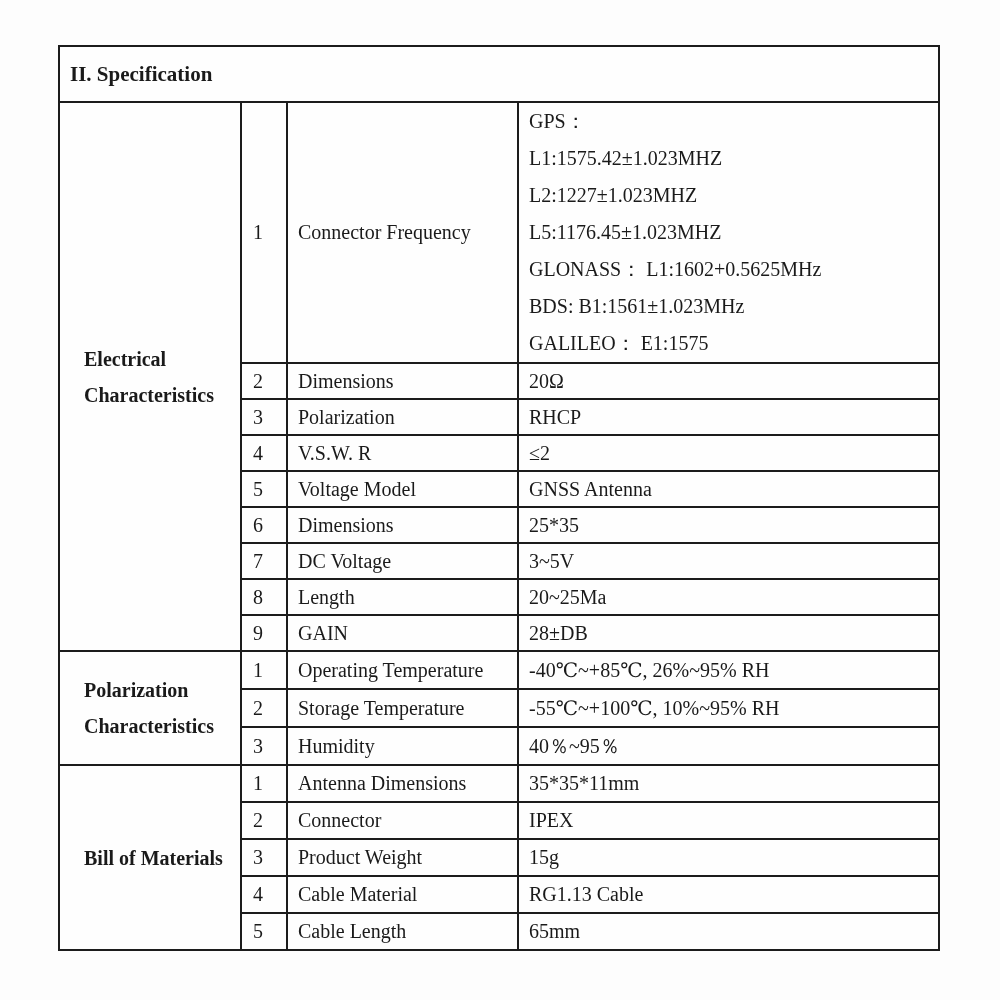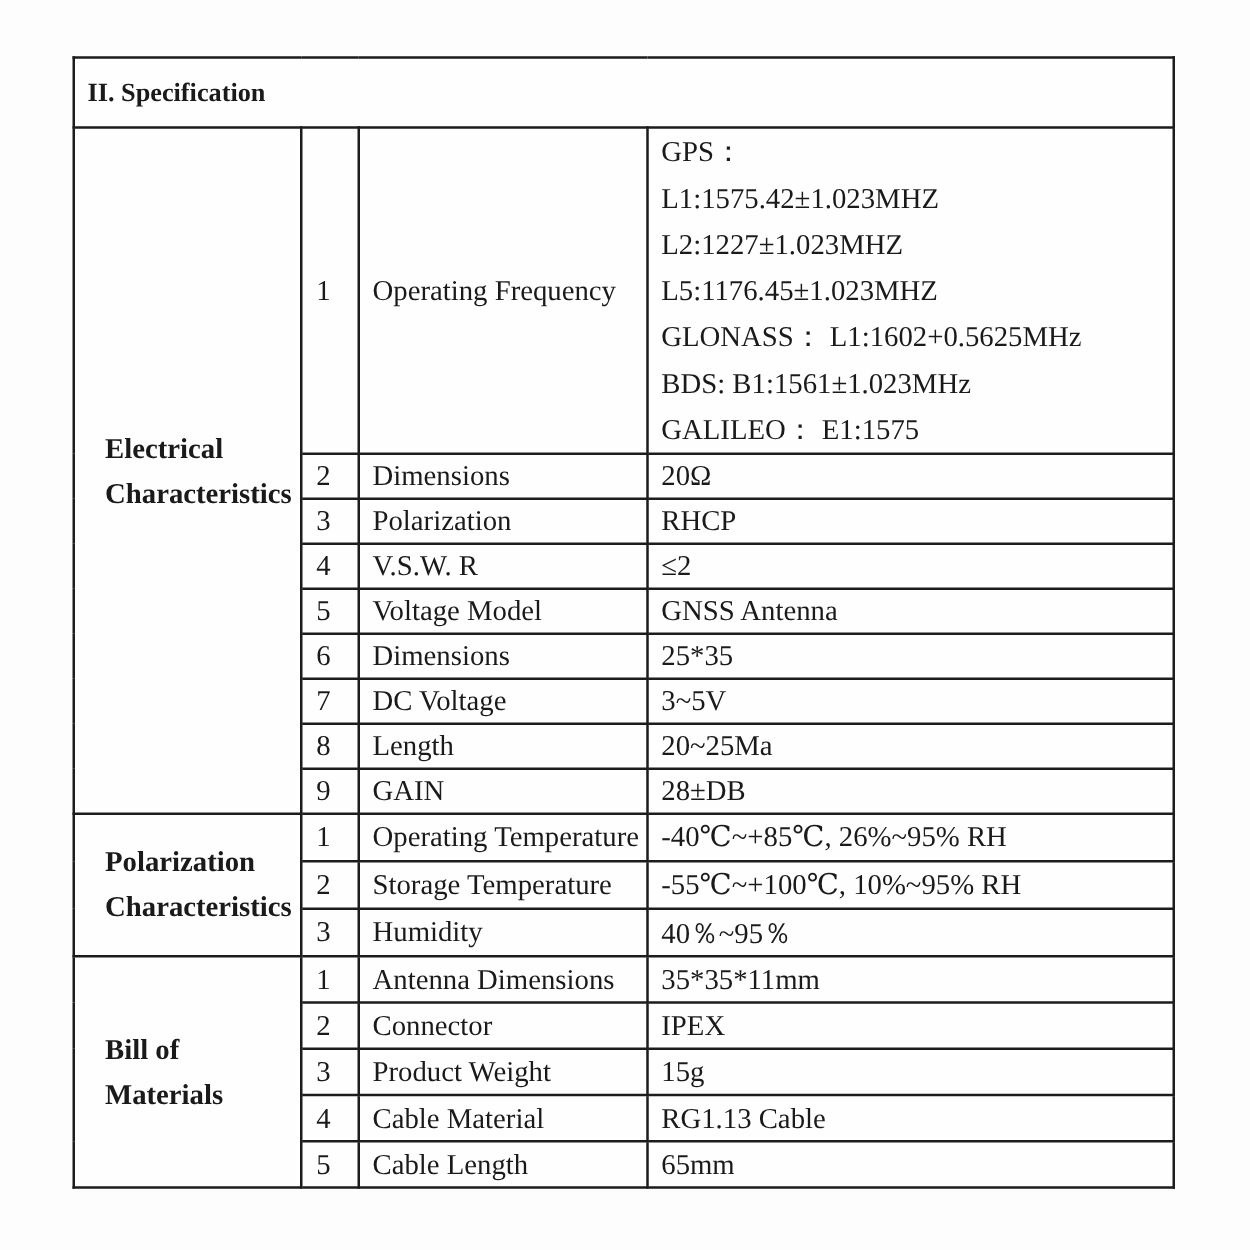--- a/index.html
+++ b/index.html
@@ -17,21 +17,21 @@
   .spec-table {
     position: absolute;
     left: 58px;
     top: 45px;
     width: 880px;
     border-collapse: collapse;
     table-layout: fixed;
   }
   .spec-table td {
     border: 2px solid #1c1c1c;
-    font-size: 23px;
+    font-size: 20px;
     vertical-align: middle;
     padding: 0 4px 0 10px;
     overflow: hidden;
     background: #fefefe;
   }
   td.title-cell {
     height: 54px;
     font-weight: bold;
     font-size: 21px;
     padding-left: 10px;
@@ -70,21 +70,21 @@
   </colgroup>
 
   <tbody>
       <tr>
     <td colspan="4" class="title-cell">II. Specification</td>
   </tr>
 
   <tr>
     <td rowspan="9" class="section-cell">Electrical Characteristics</td>
     <td class="no-cell">1</td>
-    <td class="param-cell">Operating Frequency</td>
+    <td class="param-cell">Connector Frequency</td>
     <td class="value-cell freq-cell">GPS：
 L1:1575.42±1.023MHZ
 L2:1227±1.023MHZ
 L5:1176.45±1.023MHZ
 GLONASS： L1:1602+0.5625MHz
 BDS: B1:1561±1.023MHz
 GALILEO： E1:1575</td>
   </tr>
   <tr class="row-std">
     <td class="no-cell">2</td>

